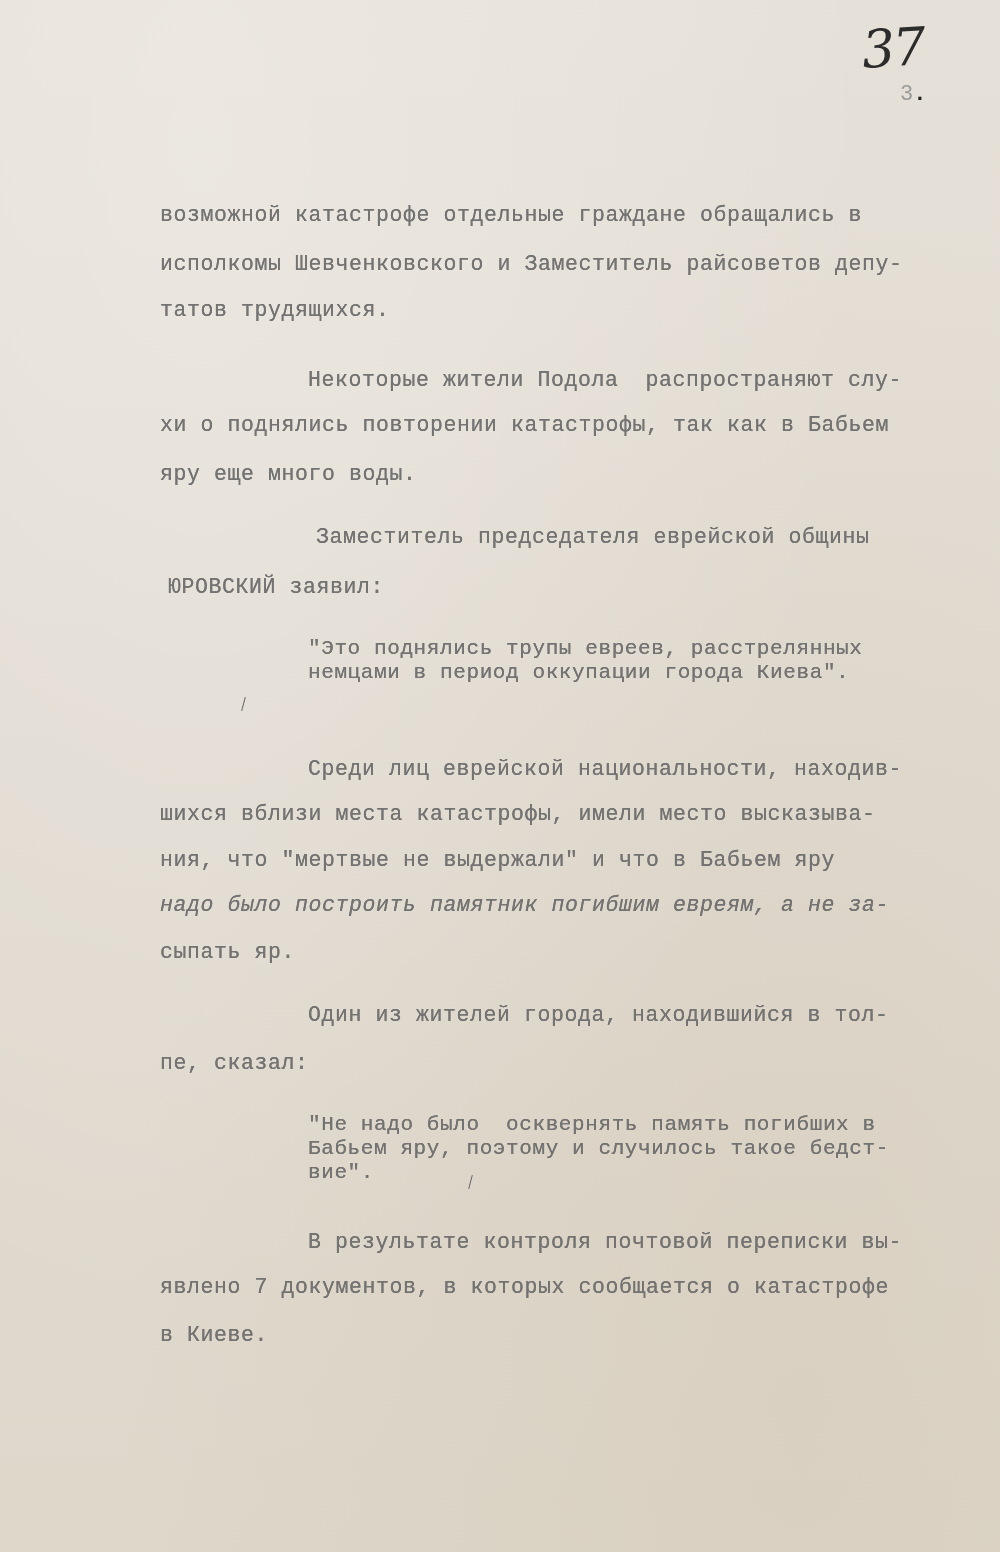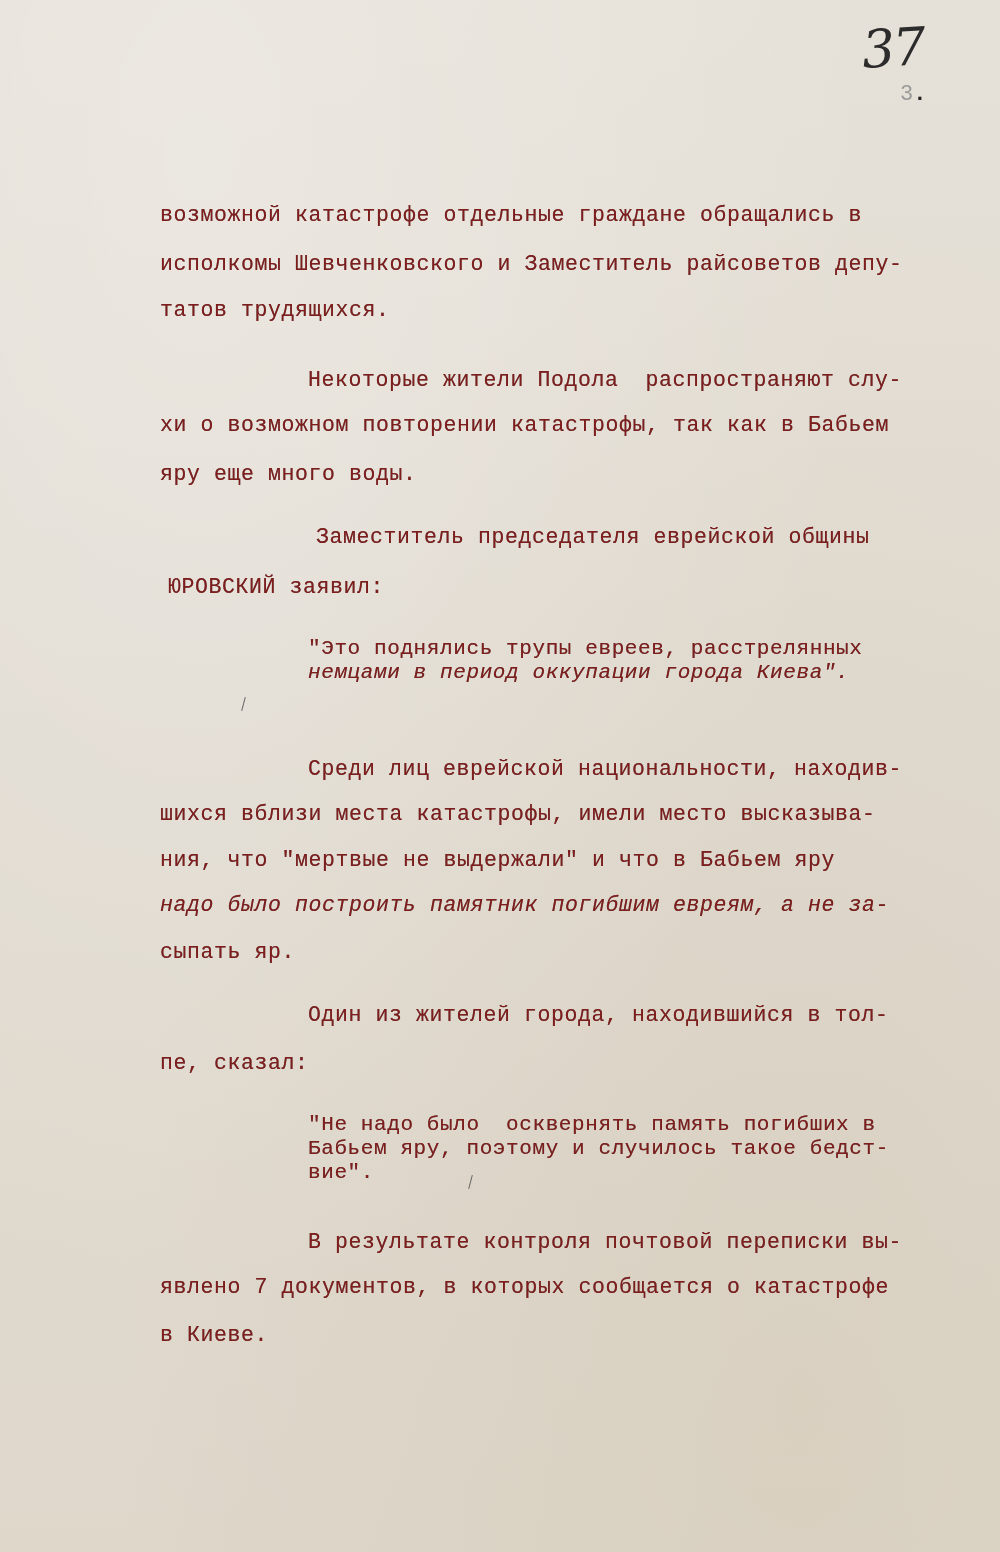--- a/index.html
+++ b/index.html
@@ -22,21 +22,21 @@
     transform: rotate(-4deg);
   }
   .typed-page-no {
     position: absolute; left: 900px; top: 82px;
     font-size: 22px; color: #9a9a9a;
   }
   .typed-page-no .dot { color: #222; font-weight: bold; }
   .line {
     position: absolute; white-space: pre;
     font-size: 21.5px; letter-spacing: 0.6px;
-    color: #7f1d1d;
+    color: #737373;
     text-shadow: 0 0 0.6px rgba(40,40,40,0.6);
   }
   .q { font-size: 21px; }
   .mark {
     position: absolute; width: 1px; height: 14px; background: #666;
     transform: rotate(15deg);
   }
 </style>
 </head>
 <body>
@@ -45,26 +45,26 @@
   <div class="folio">37</div>
   <div class="typed-page-no">
     <span>3</span><span class="dot">.</span>
   </div>
 
   <div id="lines">
       <div class="line" style="left: 160px; top: 203px;">возможной катастрофе отдельные граждане обращались в</div>
       <div class="line" style="left: 160px; top: 252px;">исполкомы Шевченковского и Заместитель райсоветов депу-</div>
       <div class="line" style="left: 160px; top: 298px;">татов трудящихся.</div>
       <div class="line" style="left: 308px; top: 368px;">Некоторые жители Подола  распространяют слу-</div>
-      <div class="line" style="left: 160px; top: 413px;">хи о возможном повторении катастрофы, так как в Бабьем</div>
+      <div class="line" style="left: 160px; top: 413px;">хи о поднялись повторении катастрофы, так как в Бабьем</div>
       <div class="line" style="left: 160px; top: 462px;">яру еще много воды.</div>
       <div class="line" style="left: 316px; top: 525px;">Заместитель председателя еврейской общины</div>
       <div class="line" style="left: 160px; top: 575px; padding-left: 8px;">ЮРОВСКИЙ заявил:</div>
       <div class="line q" style="left: 308px; top: 637px;">"Это поднялись трупы евреев, расстрелянных</div>
-      <div class="line q" style="left: 308px; top: 661px; font-style: italic;">немцами в период оккупации города Киева".</div>
+      <div class="line q" style="left: 308px; top: 661px;">немцами в период оккупации города Киева".</div>
       <div class="line" style="left: 308px; top: 757px;">Среди лиц еврейской национальности, находив-</div>
       <div class="line" style="left: 160px; top: 802px;">шихся вблизи места катастрофы, имели место высказыва-</div>
       <div class="line" style="left: 160px; top: 848px;">ния, что "мертвые не выдержали" и что в Бабьем яру</div>
       <div class="line" style="left: 160px; top: 893px; font-style: italic;">надо было построить памятник погибшим евреям, а не за-</div>
       <div class="line" style="left: 160px; top: 940px;">сыпать яр.</div>
       <div class="line" style="left: 308px; top: 1003px;">Один из жителей города, находившийся в тол-</div>
       <div class="line" style="left: 160px; top: 1051px;">пе, сказал:</div>
       <div class="line q" style="left: 308px; top: 1113px;">"Не надо было  осквернять память погибших в</div>
       <div class="line q" style="left: 308px; top: 1137px;">Бабьем яру, поэтому и случилось такое бедст-</div>
       <div class="line q" style="left: 308px; top: 1161px;">вие".</div>

